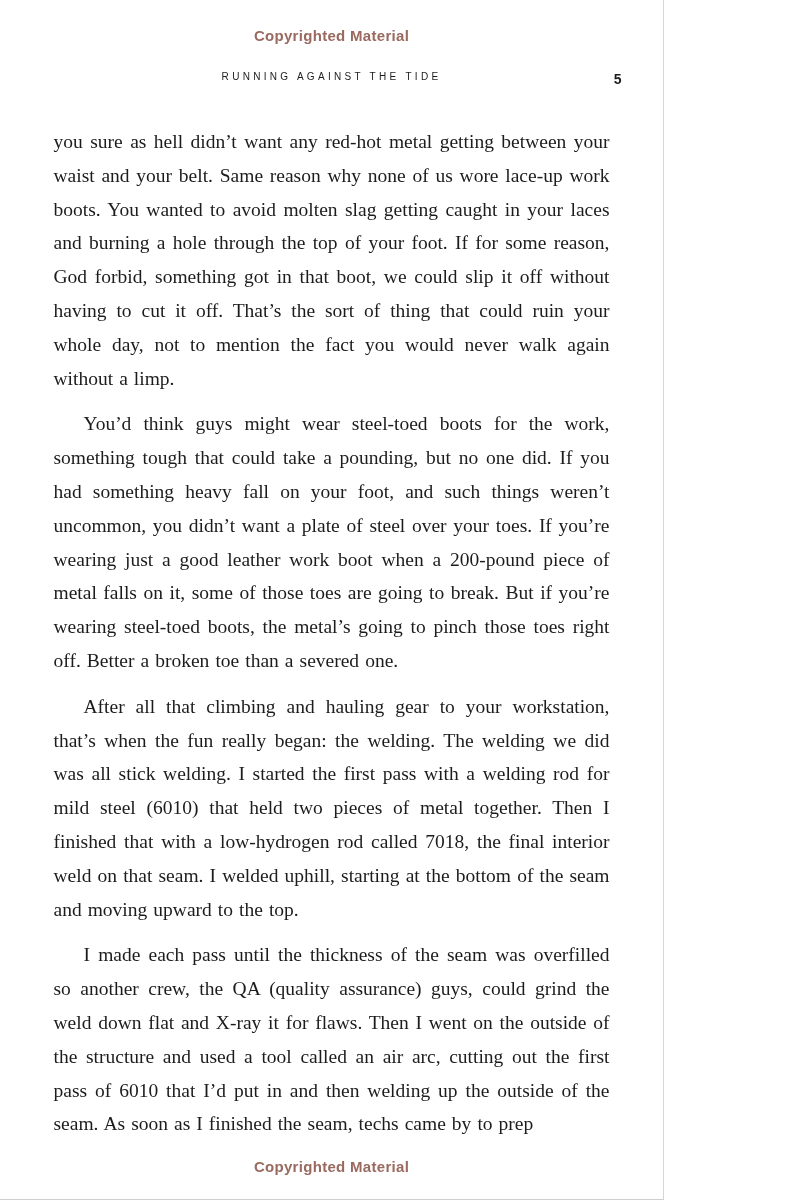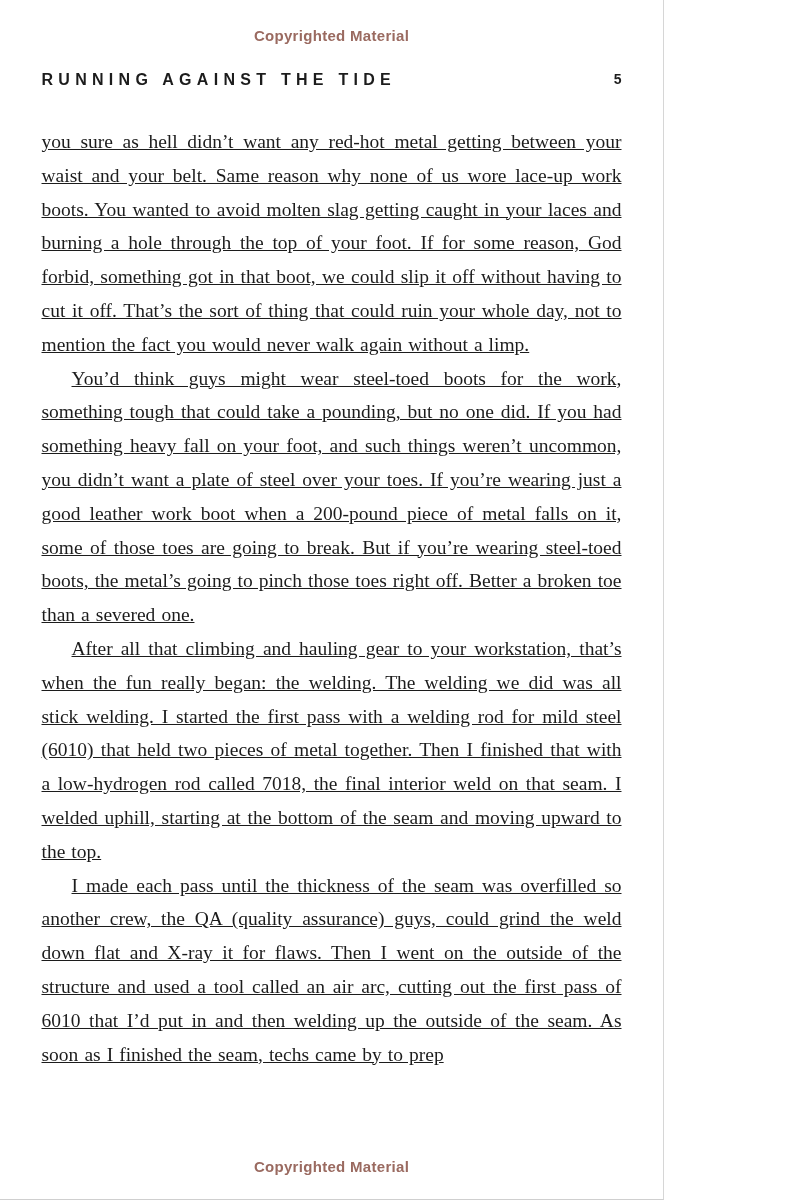--- a/index.html
+++ b/index.html
@@ -35,24 +35,24 @@
     right: 0;
     bottom: 24px;
   }
   .page-header {
     position: relative;
     width: 580px;
     margin: 27px auto 0 auto;
     height: 20px;
   }
   .running-head {
-    text-align: left;
+    text-align: center;
     font-family: "Liberation Sans", sans-serif;
-    font-weight: 700;
-    font-size: 16px;
+    font-weight: 400;
+    font-size: 10px;
     letter-spacing: 0.33em;
     color: var(--text-color, #1c1c1c);
     white-space: nowrap;
   }
   .page-number {
     position: absolute;
     right: 0;
     top: 0;
     font-family: "Liberation Sans", sans-serif;
     font-weight: 700;
@@ -64,22 +64,21 @@
     margin: 34px auto 0 auto;
     font-size: 19.5px;
     line-height: 33.8px;
     color: var(--text-color, #1c1c1c);
     text-align: justify;
     hyphens: auto;
     -webkit-hyphens: auto;
     word-spacing: 0.06em;
   }
   .body-text p {
-    margin: 0;
-    text-decoration: underline;
+    margin: 12px;
   }
   .body-text p + p {
     text-indent: 30px;
   }
 </style>
 </head>
 <body>
 
 <div class="page">
 

